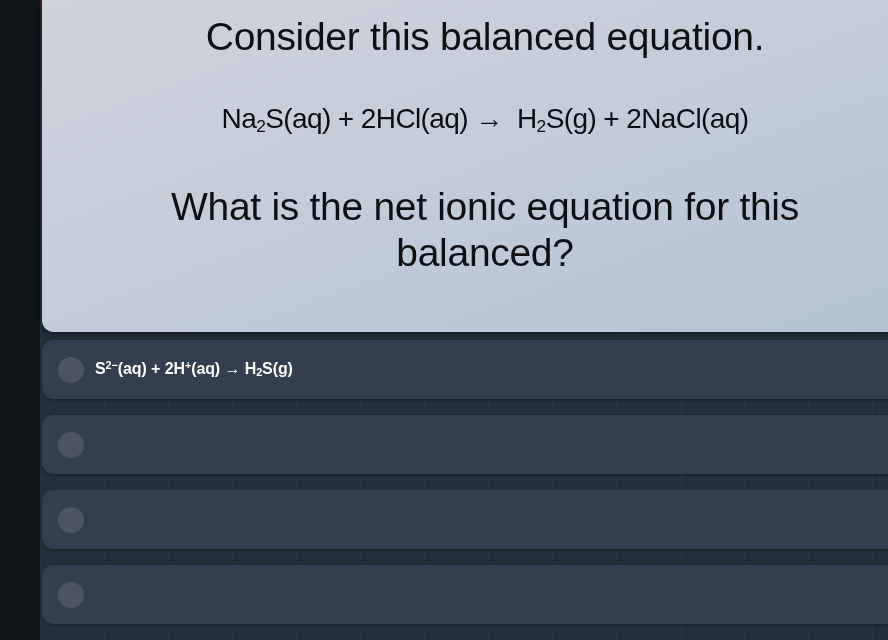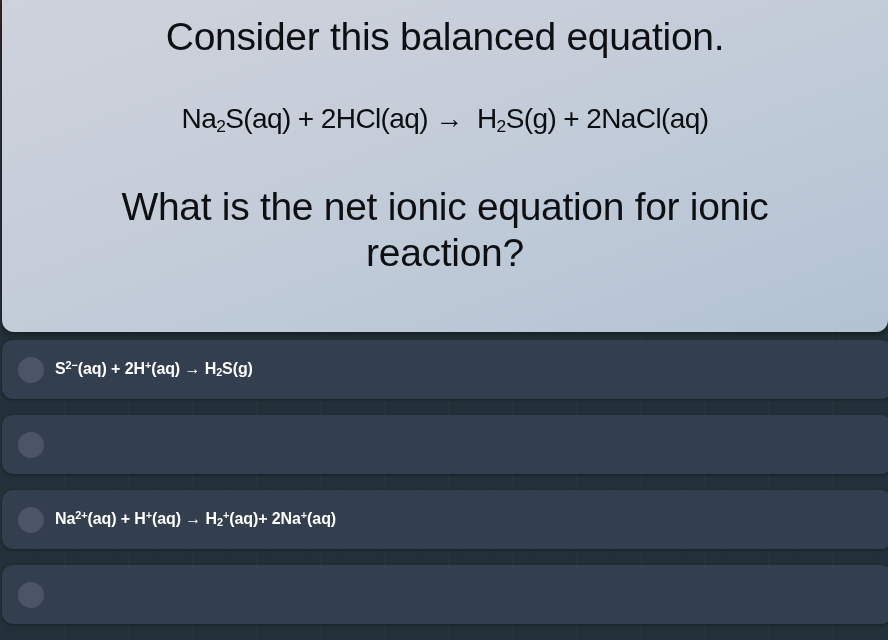--- a/index.html
+++ b/index.html
@@ -20,20 +20,21 @@
     position: absolute;
     inset: 0;
     background:
       linear-gradient(180deg,
          #3c2628 0px,
          #32262b 34px,
          #28323a 120px,
          #233039 220px,
          #223039 308px);
     background-color: #233039;
+    margin-left: 40px;
   }
   
   #app::before {
     content: "";
     position: absolute;
     inset: 0;
     background-image: repeating-linear-gradient(
         90deg,
         rgba(255,255,255,0.022) 0px,
         rgba(255,255,255,0.022) 1px,
@@ -155,37 +156,36 @@
 </head>
 <body>
 
 <div id="app">
 
   <div class="question-card">
     <div class="q-prompt">Consider this balanced equation.</div>
 
     <div class="q-equation">Na<sub>2</sub>S(aq) + 2HCl(aq) →&nbsp; H<sub>2</sub>S(g) + 2NaCl(aq)</div>
 
-    <div class="q-question">What is the net ionic equation for ionic reaction?</div>
+    <div class="q-question">What is the net ionic equation for this balanced?</div>
   </div>
 
   <div class="options">
 
     <div class="option">
       <span class="radio" style="background: rgb(76, 85, 101);"></span>
       <span class="option-text">S<sup>2−</sup>(aq) + 2H<sup>+</sup>(aq) → H<sub>2</sub>S(g)</span>
     </div>
 
     <div class="option">
       <span class="radio" style="background: rgb(76, 85, 101);"></span>
     </div>
 
     <div class="option">
       <span class="radio" style="background: rgb(76, 85, 101);"></span>
-      <span class="option-text">Na<sup>2+</sup>(aq) + H<sup>+</sup>(aq) → H<sub>2</sub><sup>+</sup>(aq)+ 2Na<sup>+</sup>(aq)</span>
     </div>
 
     <div class="option">
       <span class="radio" style="background: rgb(76, 85, 101);"></span>
     </div>
 
   </div>
 </div>
 
 </body></html>

